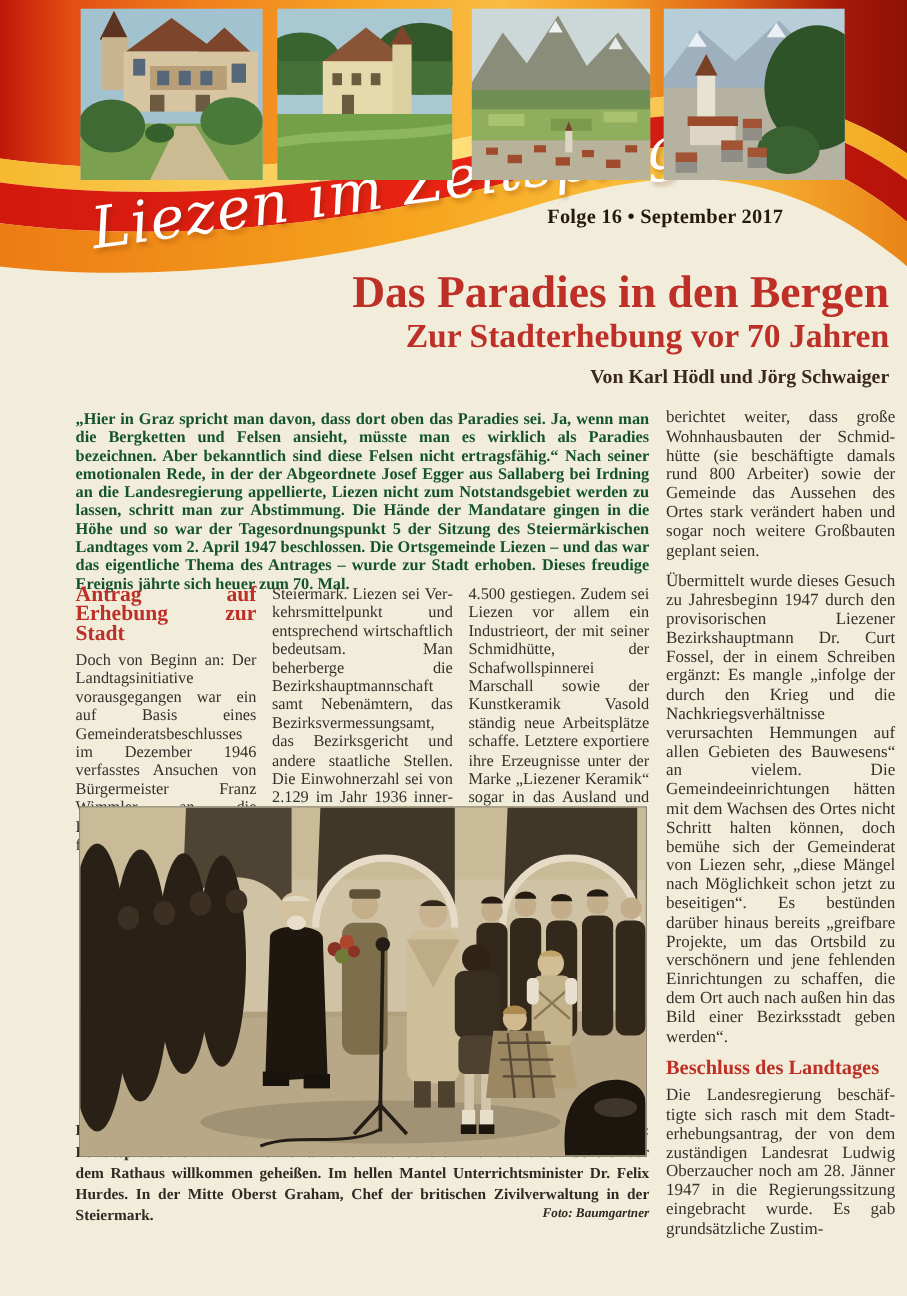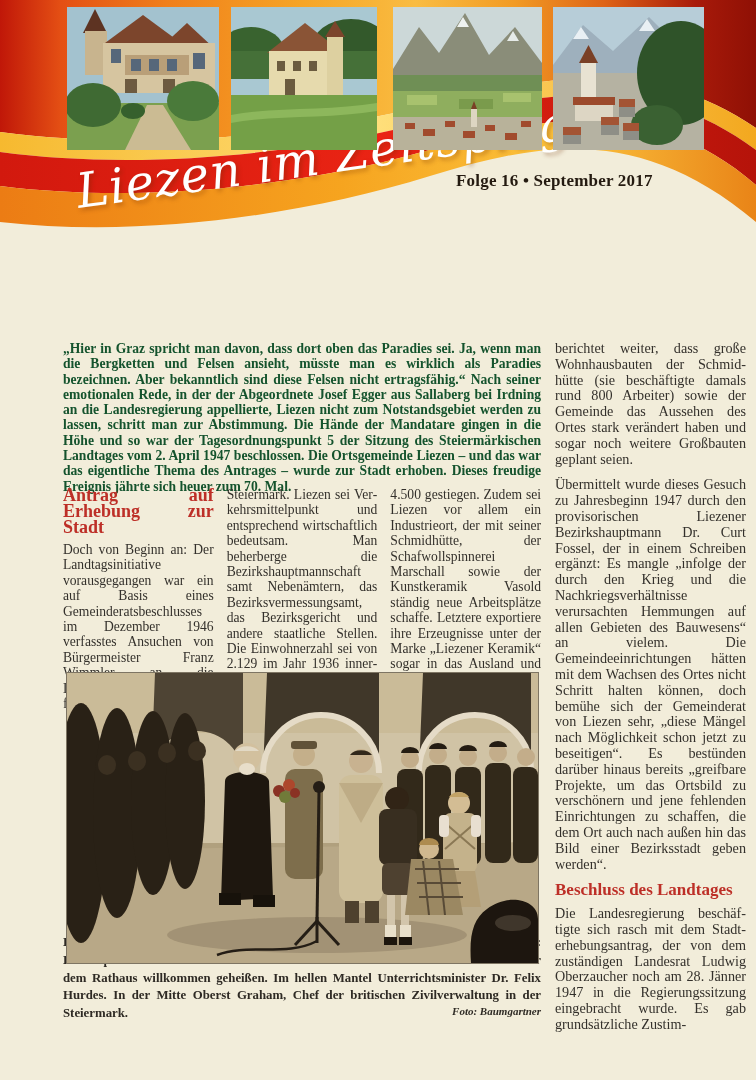--- a/index.html
+++ b/index.html
@@ -193,20 +193,25 @@
             <rect x="48" y="118" width="18" height="10"></rect>
           <rect x="10" y="128" width="18" height="9"></rect>
             <rect x="70" y="124" width="16" height="9"></rect>
         </g>
       </svg>
     </span>
 
     <div class="issue">Folge 16 • September 2017</div>
   </header>
 
+  <section class="title-block">
+    <h1 class="headline">Das Paradies in den Bergen</h1>
+    <div class="subhead">Zur Stadterhebung vor 70 Jahren</div>
+    <div class="byline">Von Karl Hödl und Jörg Schwaiger</div>
+  </section>
 
   <p class="lead">„Hier in Graz spricht man davon, dass dort oben das Paradies sei. Ja, wenn man die Berg­ketten und Felsen ansieht, müsste man es wirklich als Paradies bezeichnen. Aber bekanntlich sind diese Felsen nicht ertragsfähig.“ Nach seiner emotionalen Rede, in der der Abgeordnete Josef Egger aus Sallaberg bei Irdning an die Landesregierung appellierte, Liezen nicht zum Notstandsgebiet werden zu lassen, schritt man zur Abstimmung. Die Hände der Man­datare gingen in die Höhe und so war der Tagesordnungspunkt 5 der Sitzung des Steier­märkischen Landtages vom 2. April 1947 beschlossen. Die Ortsgemeinde Liezen – und das war das eigentliche Thema des Antrages – wurde zur Stadt erhoben. Dieses freudige Ereignis jährte sich heuer zum 70. Mal.</p>
 
   <div class="cols">
     <div class="col">
       <h3 class="red-heading">Antrag auf Erhebung zur Stadt</h3>
       <p>Doch von Beginn an: Der Landtagsinitiative vorausge­gangen war ein auf Basis eines Gemeinderatsbeschlusses im Dezember 1946 verfasstes An­suchen von Bürgermeister Franz Wimmler an die Landeshauptmannschaft für</p>
     </div>
     <div class="col">
       <p>Steiermark. Liezen sei Ver­kehrsmittelpunkt und entspre­chend wirtschaftlich be­deutsam. Man beherberge die Bezirkshauptmannschaft samt Nebenämtern, das Bezirksver­messungsamt, das Bezirksge­richt und andere staatliche Stellen. Die Einwohnerzahl sei von 2.129 im Jahr 1936 inner­halb von zehn Jahren auf rund</p>

